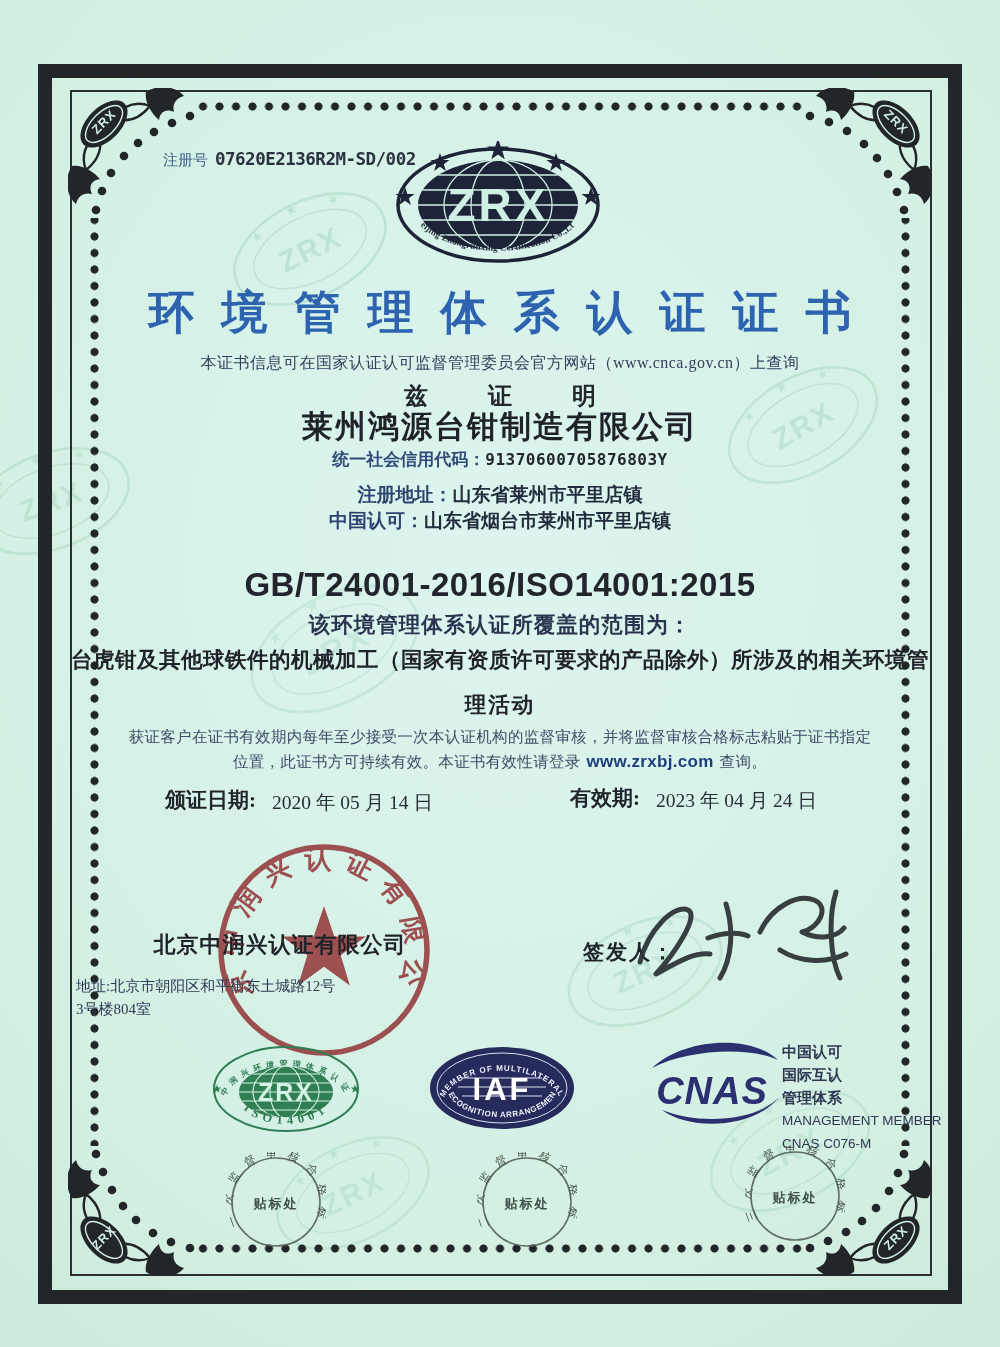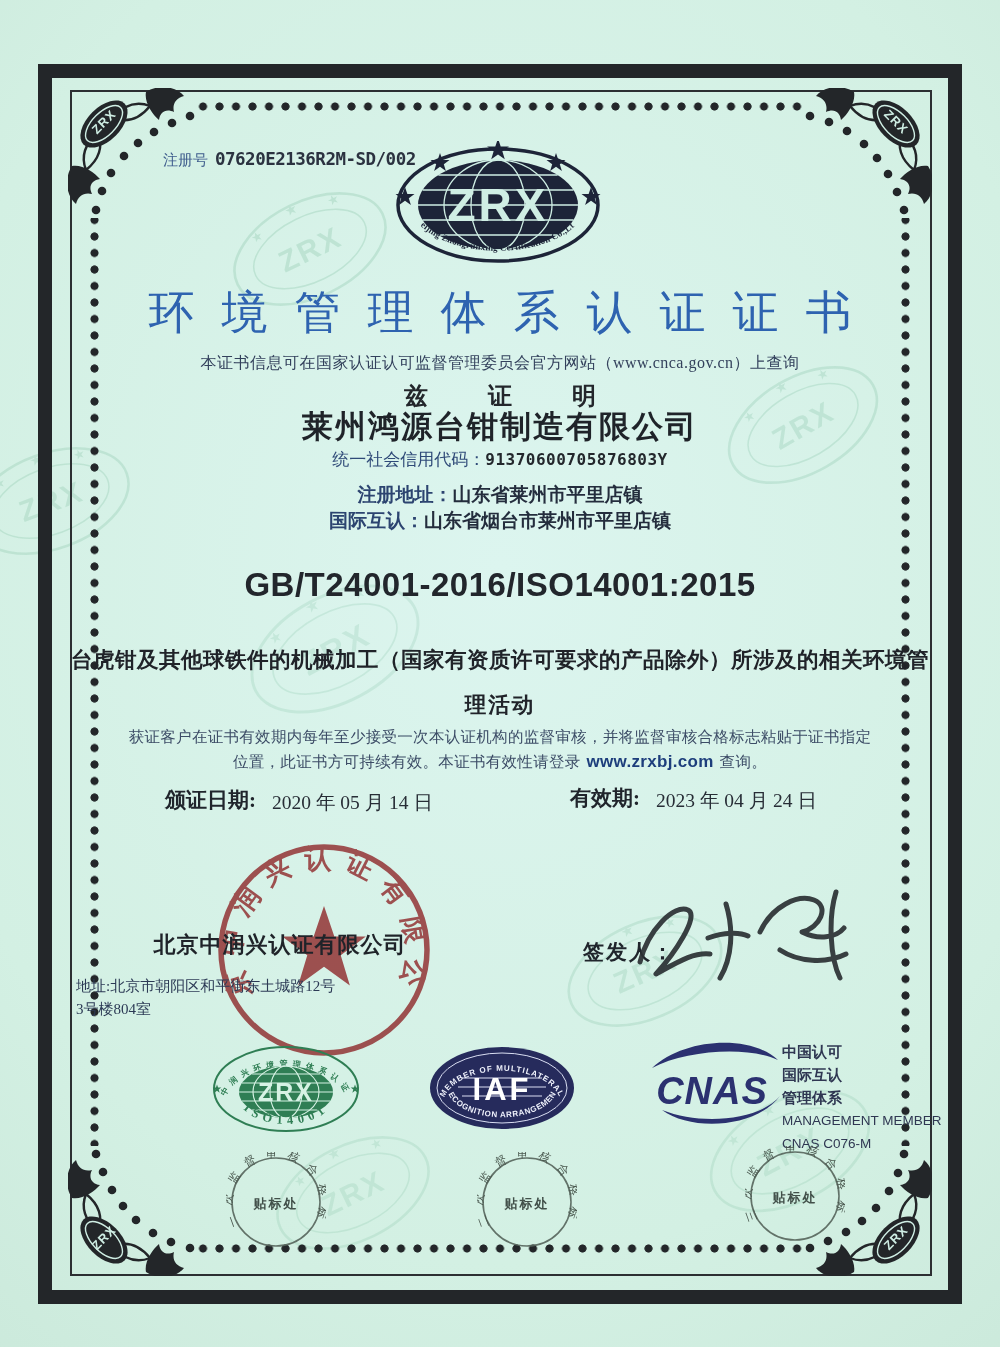--- a/index.html
+++ b/index.html
@@ -19,26 +19,26 @@
   .zrx-mini{position:absolute;width:64px;margin-left:-32px;margin-top:-9px;text-align:center;
     font-family:"Liberation Sans",sans-serif;font-weight:bold;font-size:12.5px;letter-spacing:1px;color:#cfeee4;}
   
   .wm{color:#3f9b6e;}
   
   .ctr{left:0;right:0;text-align:center;}
   .reg{left:163px;top:149px;white-space:nowrap;}
   .reg .lab{font-size:15px;color:#3d5b8c;}
   .reg .num{font-family:"DejaVu Sans Mono",monospace;font-weight:bold;font-size:17.5px;letter-spacing:-0.5px;
     color:#2b3240;margin-left:7px;}
-  .title{top:282px;font-size:46px;font-weight:normal;color:#2e63b0;letter-spacing:27px;padding-left:27px;white-space:nowrap;}
+  .title{top:282px;font-size:46px;font-weight:bold;color:#2e63b0;letter-spacing:27px;padding-left:27px;white-space:nowrap;}
   .subtitle{top:353px;font-size:16px;color:#33415c;letter-spacing:.5px;}
   .certify{top:380px;font-size:24px;font-weight:bold;color:#23262b;letter-spacing:16px;word-spacing:22px;padding-left:16px;}
   .company-name{top:406px;font-size:31px;font-weight:bold;color:#1f2329;letter-spacing:2px;}
   .credit{top:448px;font-size:17px;}
-  .credit .lab{color:#2f4a78;font-weight:normal;}
+  .credit .lab{color:#2f4a78;font-weight:bold;}
   .credit .val{font-family:"DejaVu Sans Mono",monospace;font-weight:bold;font-size:16px;color:#23272c;letter-spacing:.5px;}
   .addr{font-size:19px;font-weight:bold;}
   .addr .lab{color:#2c4470;}
   .addr .val{color:#242d3d;}
   .addr1{top:482px;} .addr2{top:508px;}
   .conform{top:542px;font-size:21.5px;font-weight:bold;color:#2b3550;letter-spacing:1px;}
   .gb{top:566px;font-family:Liberation Sans, sans-serif;font-size:33px;font-weight:bold;color:#22262c;letter-spacing:.5px;}
   .scope-intro{top:610px;font-size:21.5px;font-weight:bold;color:#2b3550;letter-spacing:1px;}
   .scope1{top:645px;font-size:21.5px;font-weight:bold;color:#202329;letter-spacing:.5px;}
   .scope2{top:690px;font-size:21.5px;font-weight:bold;color:#202329;letter-spacing:2px;}
@@ -174,24 +174,25 @@
   <div class="abs ctr certify">兹 证 明</div>
 
   <div class="abs ctr company-name">莱州鸿源台钳制造有限公司</div>
   <div class="abs ctr credit">
     <span class="lab">统一社会信用代码：</span><span class="val">91370600705876803Y</span>
   </div>
   <div class="abs ctr addr addr1">
     <span class="lab">注册地址：</span><span class="val">山东省莱州市平里店镇</span>
   </div>
   <div class="abs ctr addr addr2">
-    <span class="lab">国际互认：</span><span class="val">山东省烟台市莱州市平里店镇</span>
+    <span class="lab">中国认可：</span><span class="val">山东省烟台市莱州市平里店镇</span>
   </div>
 
   <div class="abs ctr gb">GB/T24001-2016/ISO14001:2015</div>
+  <div class="abs ctr scope-intro">该环境管理体系认证所覆盖的范围为：</div>
   <div class="abs ctr scope1">台虎钳及其他球铁件的机械加工（国家有资质许可要求的产品除外）所涉及的相关环境管</div>
   <div class="abs ctr scope2">理活动</div>
 
   <div class="abs ctr note note1">获证客户在证书有效期内每年至少接受一次本认证机构的监督审核，并将监督审核合格标志粘贴于证书指定</div>
   <div class="abs ctr note note2">
     <span>位置，此证书方可持续有效。本证书有效性请登录</span><span class="url">www.zrxbj.com</span><span>查询。</span>
   </div>
 
   <div class="abs daterow issue">
     <span class="lab">颁证日期:</span><span class="val">2020 年 05 月 14 日</span>

